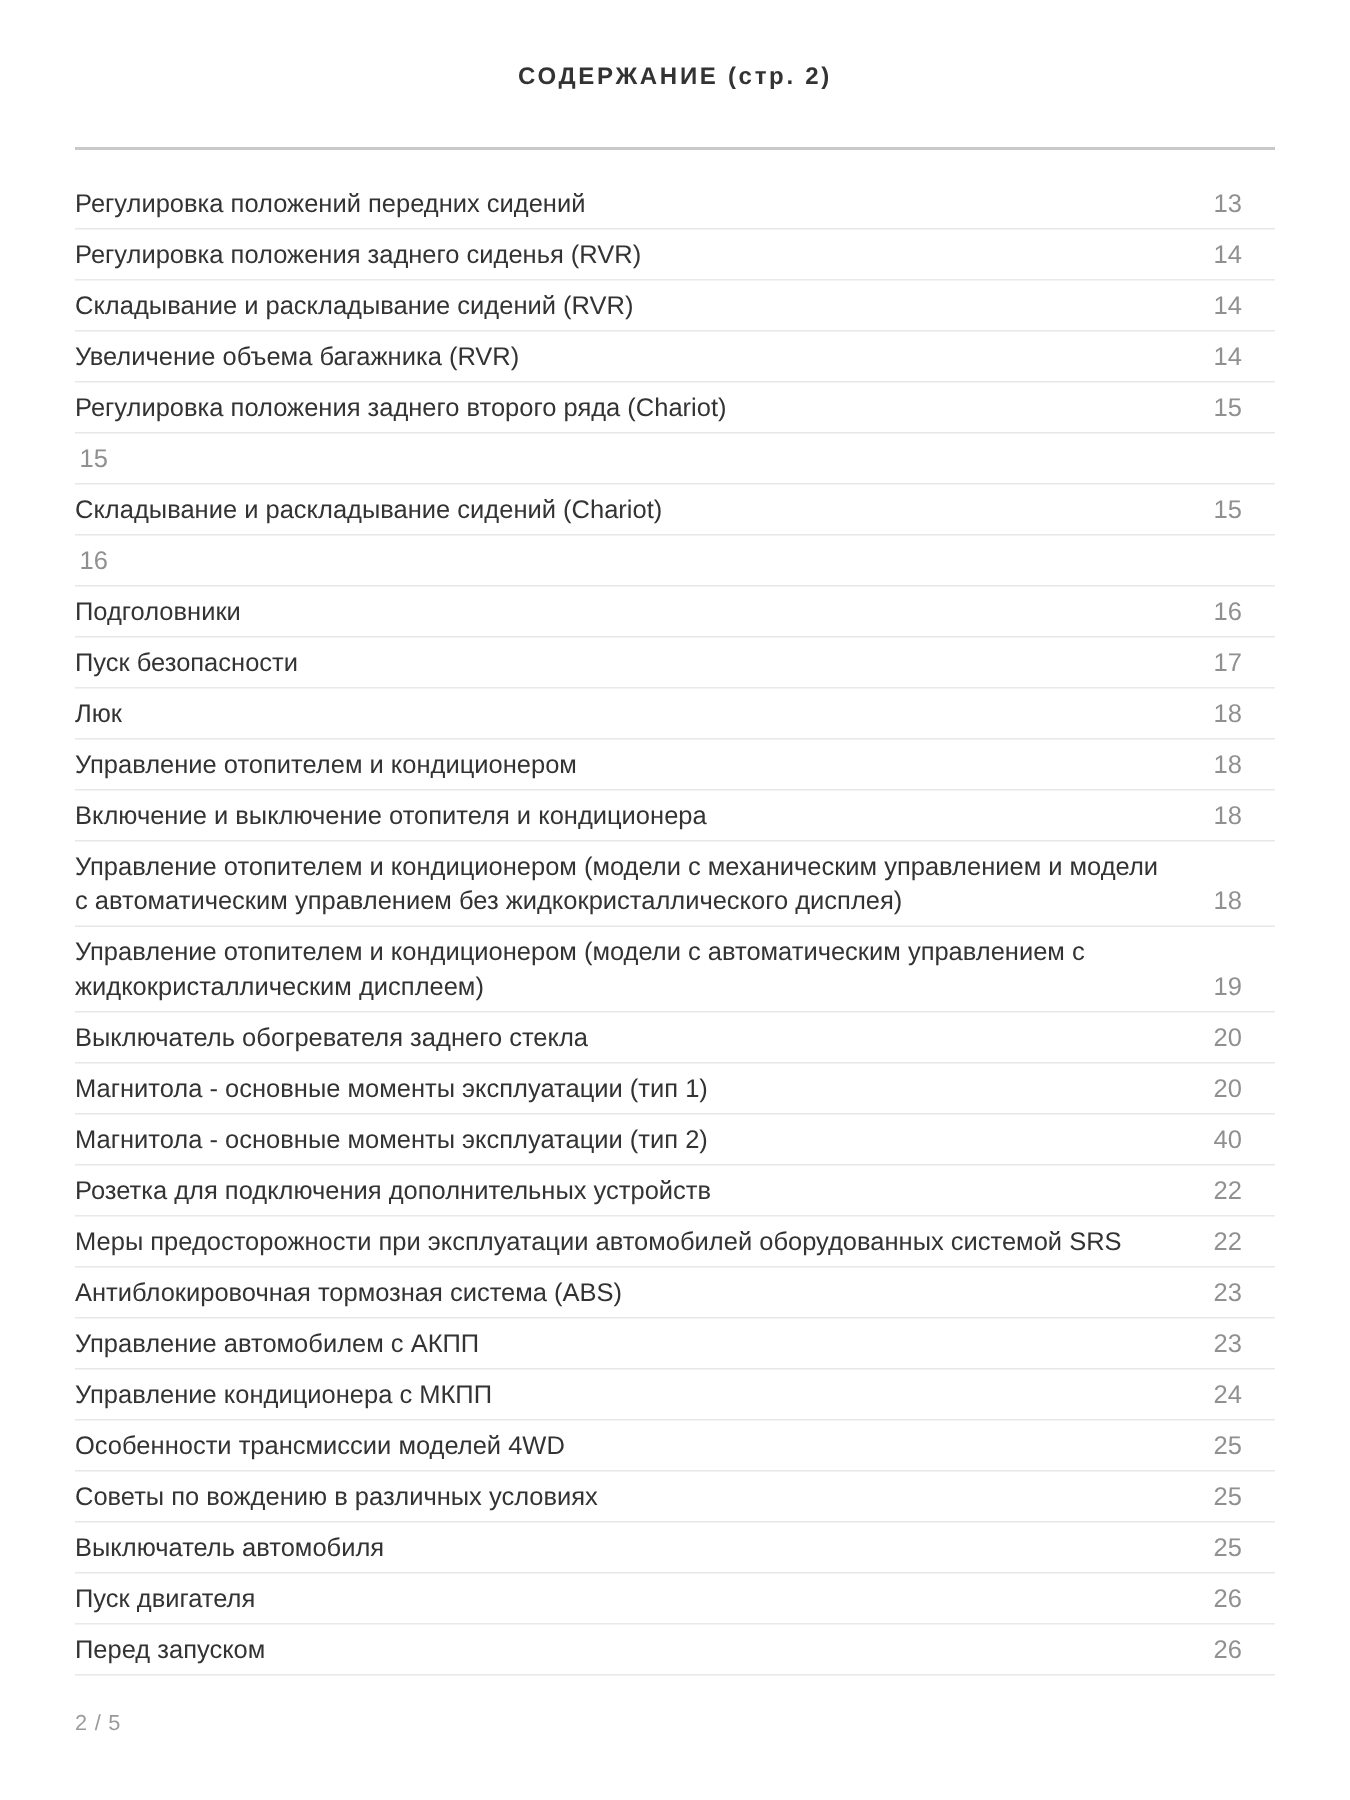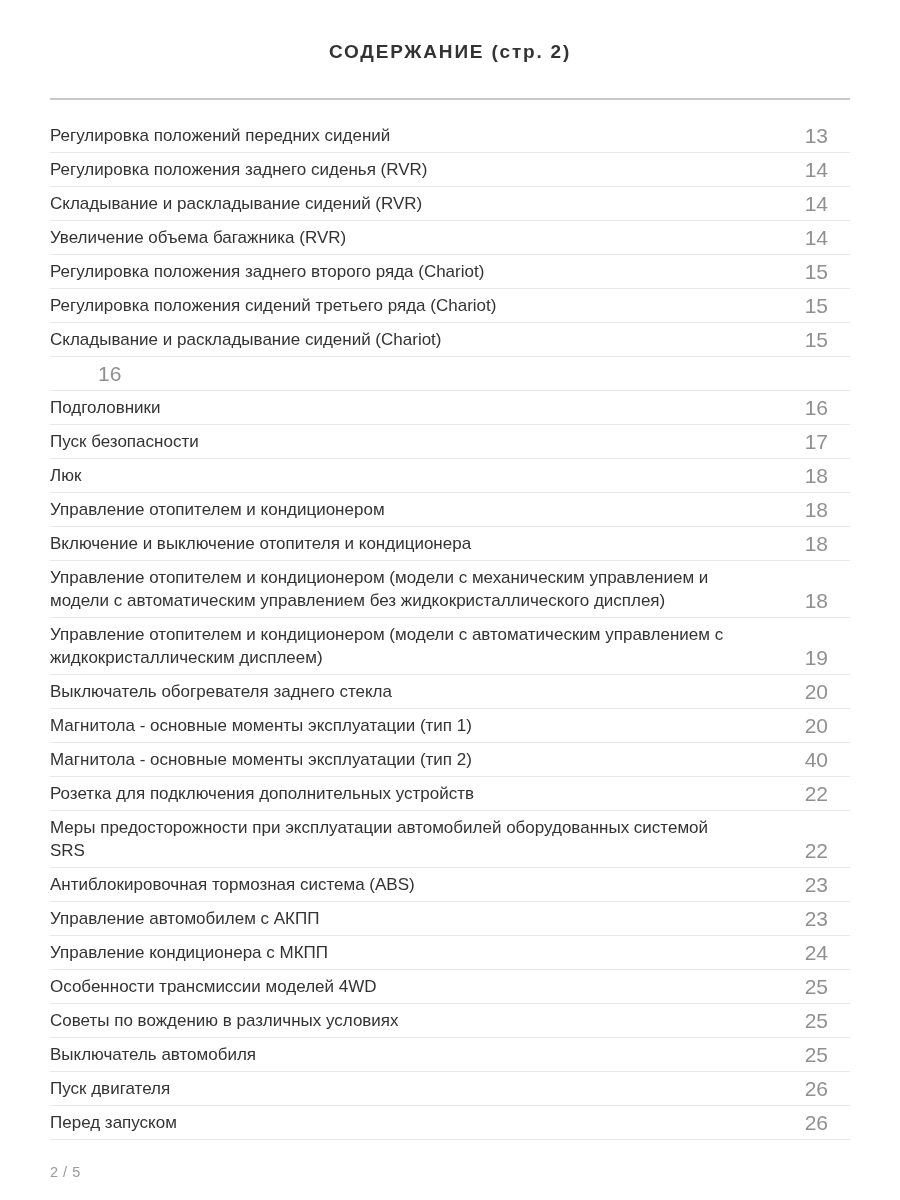--- a/index.html
+++ b/index.html
@@ -16,21 +16,21 @@
   }
   .page {
     width: 800px;
     margin: 0 auto;
     padding: 0 50px;
     box-sizing: content-box;
   }
   .page-title {
     margin: 38px 0 0 0;
     text-align: center;
-    font-size: 19px;
+    font-size: 16px;
     line-height: 28px;
     font-weight: 700;
     letter-spacing: 1.8px;
     color: #333333;
   }
   .header-rule {
     border: none;
     height: 2px;
     background: #c9c9c9;
     margin: 32px 0 0 0;
@@ -48,27 +48,26 @@
     padding: 5px 22px 5px 0;
     border-bottom: 1px solid #e8e8e8;
     cursor: pointer;
   }
   .toc-item-label {
     font-size: 17px;
     line-height: 23px;
     color: #333333;
   }
   .toc-item-page {
-    font-size: 21px;
+    font-size: 17px;
     line-height: 23px;
     color: #909090;
     flex: 0 0 auto;
     min-width: 22px;
-    text-align: center;
-    margin-left: 48px;
+    text-align: right;
   }
   .pagination {
     margin-top: 24px;
     text-align: left;
     font-size: 14.5px;
     color: #9a9a9a;
     letter-spacing: 0.5px;
   }
 </style>
 </head>
@@ -94,21 +93,20 @@
       </li>
       <li class="toc-row">
         <span class="toc-item-label">Увеличение объема багажника (RVR)</span>
         <span class="toc-item-page">14</span>
       </li>
       <li class="toc-row">
         <span class="toc-item-label">Регулировка положения заднего второго ряда (Chariot)</span>
         <span class="toc-item-page">15</span>
       </li>
       <li class="toc-row">
-        <span class="toc-item-label">Регулировка положения сидений третьего ряда (Chariot)</span>
         <span class="toc-item-page">15</span>
       </li>
       <li class="toc-row">
         <span class="toc-item-label">Складывание и раскладывание сидений (Chariot)</span>
         <span class="toc-item-page">15</span>
       </li>
       <li class="toc-row">
         <span class="toc-item-page">16</span>
       </li>
       <li class="toc-row">

